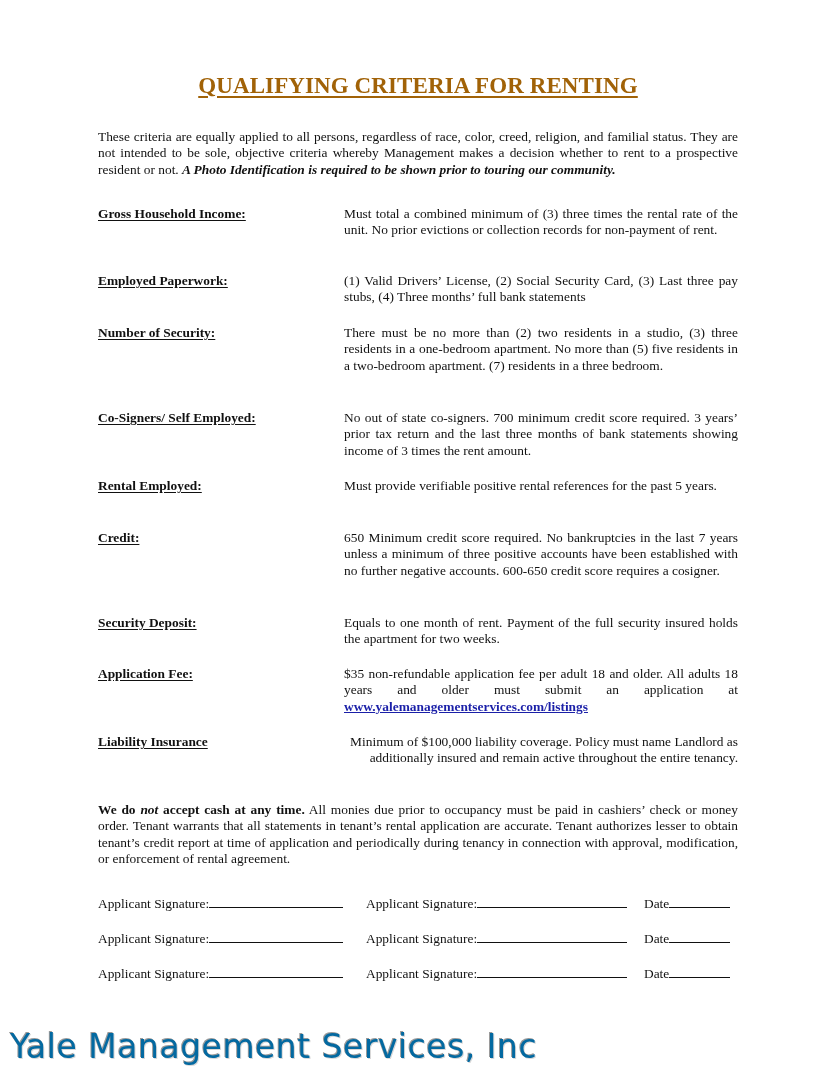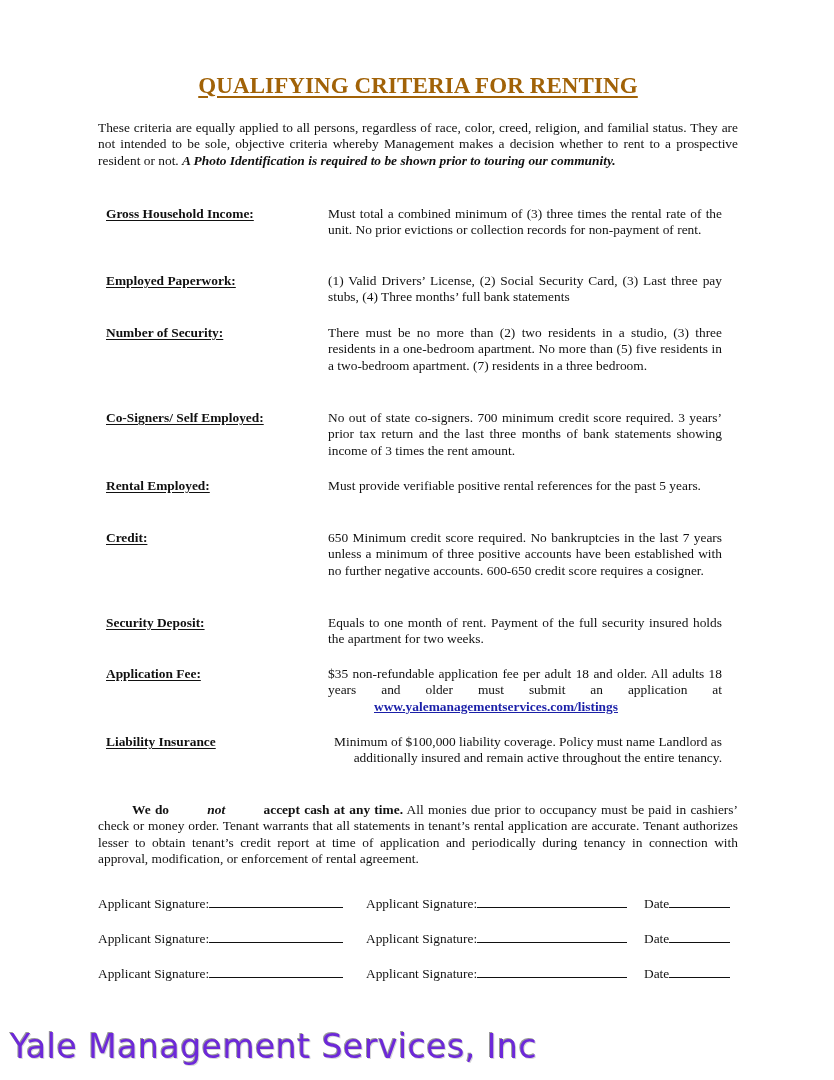--- a/index.html
+++ b/index.html
@@ -8,46 +8,46 @@
     font-family: "Liberation Serif", "DejaVu Serif", serif;
     color: #111111;
   }
   .page { position: absolute; left: 98px; top: 0; width: 640px; }
   .title {
     position: absolute; left: 0; top: 73px; width: 640px; text-align: center;
     font-size: 23px; font-weight: bold; text-decoration: underline;
     text-underline-offset: 3px; letter-spacing: 0.1px; color: #a16207;
   }
   .intro {
-    position: absolute; left: 0; top: 120px; width: 640px;
+    position: absolute; left: 0; top: 129px; width: 640px;
     font-size: 13.4px; line-height: 16.4px; text-align: justify;
   }
   .intro .em { font-style: italic; font-weight: bold; }
   .row { position: absolute; left: 0; width: 640px; font-size: 13.4px; line-height: 16.4px; }
   .row .label {
-    position: absolute; left: 8px; top: 0; width: 240px;
+    position: absolute; left: 0; top: 0; width: 240px;
     font-weight: bold; text-decoration: underline; text-underline-offset: 2px;
   }
-  .row .value { position: absolute; left: 230px; top: 0; width: 394px; text-align: justify; }
+  .row .value { position: absolute; left: 246px; top: 0; width: 394px; text-align: justify; }
   .row .value.left { text-align: right; }
-  .link { color: #1a1fa8; font-weight: bold; text-decoration: underline; margin-left: 46px; }
+  .link { color: #1a1fa8; font-weight: bold; text-decoration: underline; }
   .notice {
     position: absolute; left: 0; top: 802px; width: 640px;
     font-size: 13.4px; line-height: 16.4px; text-align: justify;
   }
-  .notice b { font-weight: bold; margin-left: 34px; }
+  .notice b { font-weight: bold; }
   .notice i { font-style: italic; }
   .sig-row { position: absolute; left: 0; width: 640px; font-size: 13.4px; line-height: 16px; white-space: nowrap; }
   .sig { position: absolute; top: 8px; }
   .sig .line { display: inline-block; border-bottom: 1px solid #111; height: 12px; vertical-align: baseline; }
   .watermark {
     position: absolute; left: 10px; top: 1027px;
     font-family: "DejaVu Sans", "Liberation Sans", sans-serif;
     font-size: 33px; letter-spacing: 0.5px;
-    color: #6d28d9;
+    color: #0369a1;
     text-shadow: -1px -1px 0 #9a9a9a, 1px 1px 0 #d8d8d8;
   }
 </style>
 </head>
 <body>
 
 <div class="page">
   <div class="title">QUALIFYING CRITERIA FOR RENTING</div>
 
   <div class="intro"><span>These criteria are equally applied to all persons, regardless of race, color, creed, religion, and familial status. They are not intended to be sole, objective criteria whereby Management makes a decision whether to rent to a prospective resident or not. </span><span class="em">A Photo Identification is required to be shown prior to touring our community.</span></div>

